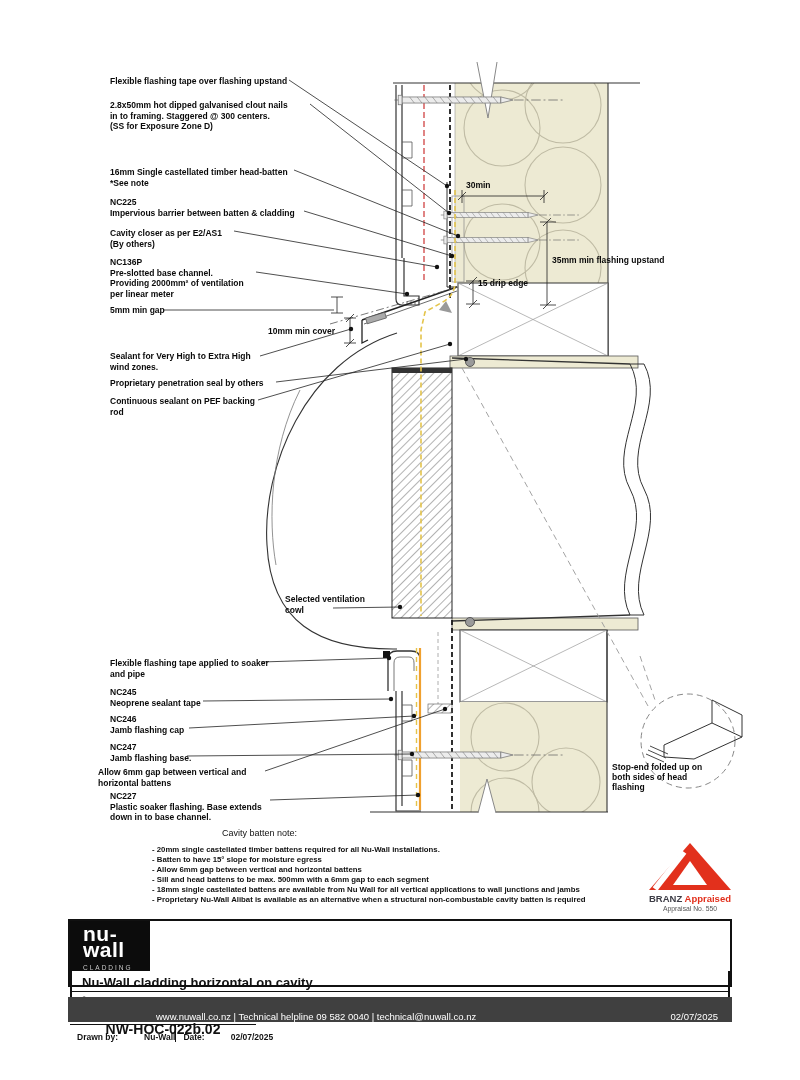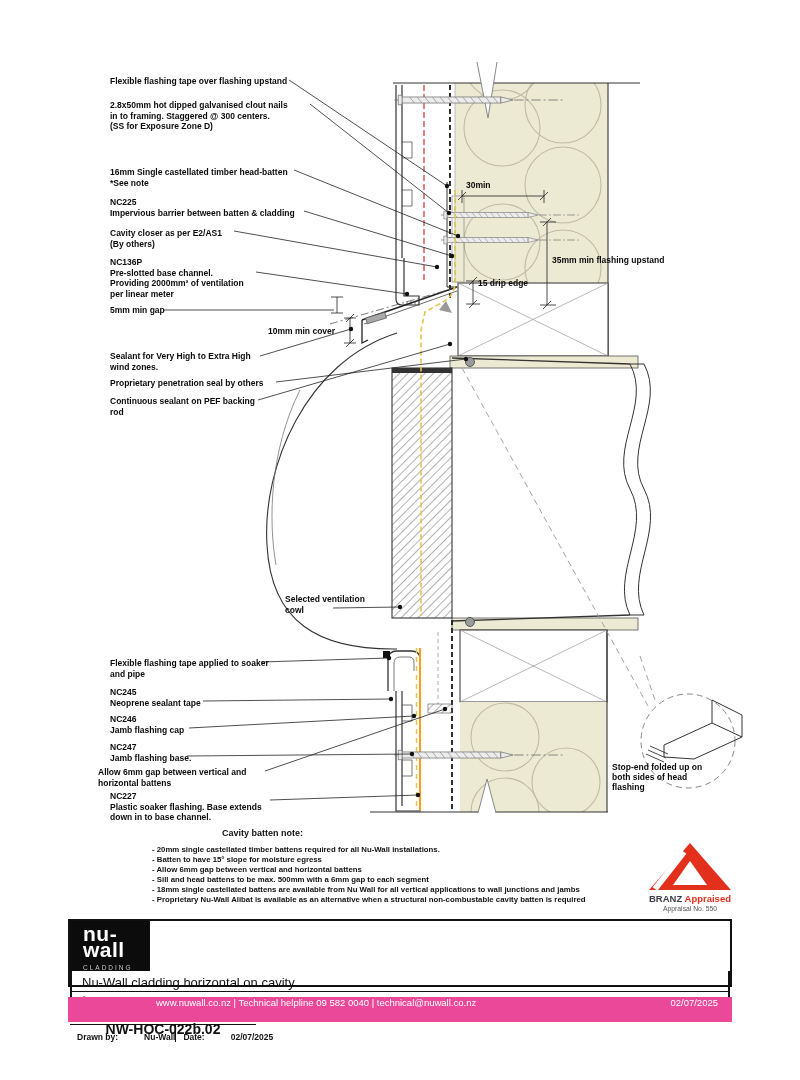--- a/index.html
+++ b/index.html
@@ -3,49 +3,49 @@
 <meta charset="utf-8">
 <style>
   html,body{margin:0;padding:0;background:#fff;}
   body{width:800px;height:1080px;position:relative;overflow:hidden;
        font-family:"Liberation Sans", sans-serif;color:#111;}
   svg{position:absolute;left:0;top:0;}
   .lbl{position:absolute;font-size:8.5px;font-weight:700;line-height:1.25;
        white-space:pre-line;color:#0a0a0a;}
   .lbl .code{font-weight:800;}
   .dimtxt{position:absolute;font-size:8.5px;font-weight:700;white-space:pre-line;color:#0a0a0a;}
-  .note-title{position:absolute;font-size:9px;font-weight:700;}
+  .note-title{position:absolute;font-size:9px;font-weight:400;}
   .note-item{position:absolute;font-size:7.8px;font-weight:700;white-space:nowrap;}
   .branz-line{position:absolute;font-size:9.5px;font-weight:800;text-align:center;width:96px;}
   .branz-sub{position:absolute;font-size:6.8px;color:#555;text-align:center;width:96px;}
   
   .tblock{position:absolute;left:68px;top:919px;width:664px;height:68px;
           border:2px solid #111;display:flex;background:#fff;box-sizing:border-box;flex-direction:column;}
   .tb-logo{width:80px;background:#0c0c0c;color:#fff;box-sizing:border-box;
            padding:5px 0 0 13px;}
   .logo-line1{font-size:21px;font-weight:800;line-height:16px;letter-spacing:.5px;}
   .logo-sub{font-size:6.5px;letter-spacing:2px;color:#c9c9c9;margin-top:6px;}
   .tb-mid{flex:1;border-left:2px solid #111;border-right:2px solid #111;
           display:flex;flex-direction:column;box-sizing:border-box;}
-  .tb-title1,.tb-title2{height:21px;border-bottom:1.5px solid #111;font-weight:400;
+  .tb-title1,.tb-title2{height:21px;border-bottom:1.5px solid #111;font-weight:700;
           font-size:13px;padding:4px 0 0 10px;box-sizing:border-box;}
   .tb-title2{height:22px;}
   .tb-copy{flex:1;font-size:5.8px;font-weight:700;color:#222;padding:3px 12px 0 10px;line-height:1.55;}
   .tb-right{width:186px;display:flex;flex-direction:column;box-sizing:border-box;}
   .tb-docno{height:21px;border-bottom:1.5px solid #111;text-align:center;font-weight:800;
           font-size:14px;padding-top:17px;box-sizing:border-box;}
   .tb-row{height:22px;border-bottom:1.5px solid #111;display:flex;font-size:8.5px;
           font-weight:700;box-sizing:border-box;}
   .tb-row:last-child{border-bottom:none;flex:1;}
   .tb-cell{flex:1;padding:7px 0 0 7px;box-sizing:border-box;white-space:nowrap;}
   .tb-cell:first-child{border-right:1.5px solid #111;}
   .tb-cell .val{margin-left:18px;padding-left:8px;}
   
-  .footer{position:absolute;left:68px;top:997px;width:664px;height:25px;background:#ec4899;
-          color:#fff;font-size:9.5px;display:flex;align-items:flex-start;box-sizing:border-box;}
+  .footer{position:absolute;left:68px;top:997px;width:664px;height:25px;background:#404040;
+          color:#fff;font-size:9.5px;display:flex;align-items:flex-end;box-sizing:border-box;}
   .footer-contact{padding-left:88px;flex:1;}
   .footer-date{padding-right:14px;}
 </style>
 </head>
 <body>
 
 <svg width="800" height="1080" viewBox="0 0 800 1080">
   <defs>
     <pattern id="hatch" width="6" height="6" patternUnits="userSpaceOnUse" patternTransform="rotate(45)">
       <line x1="0" y1="0" x2="0" y2="6" stroke="#555" stroke-width="0.9"></line>

